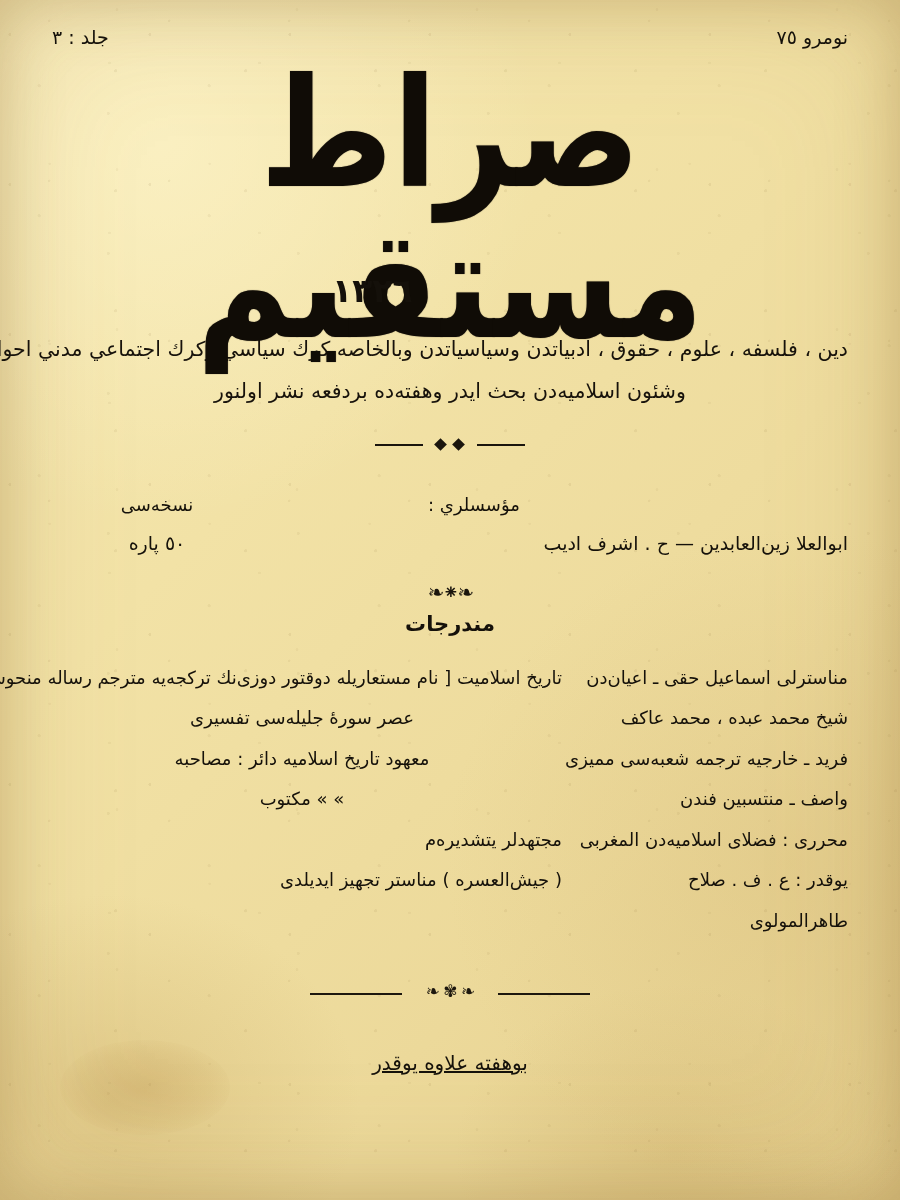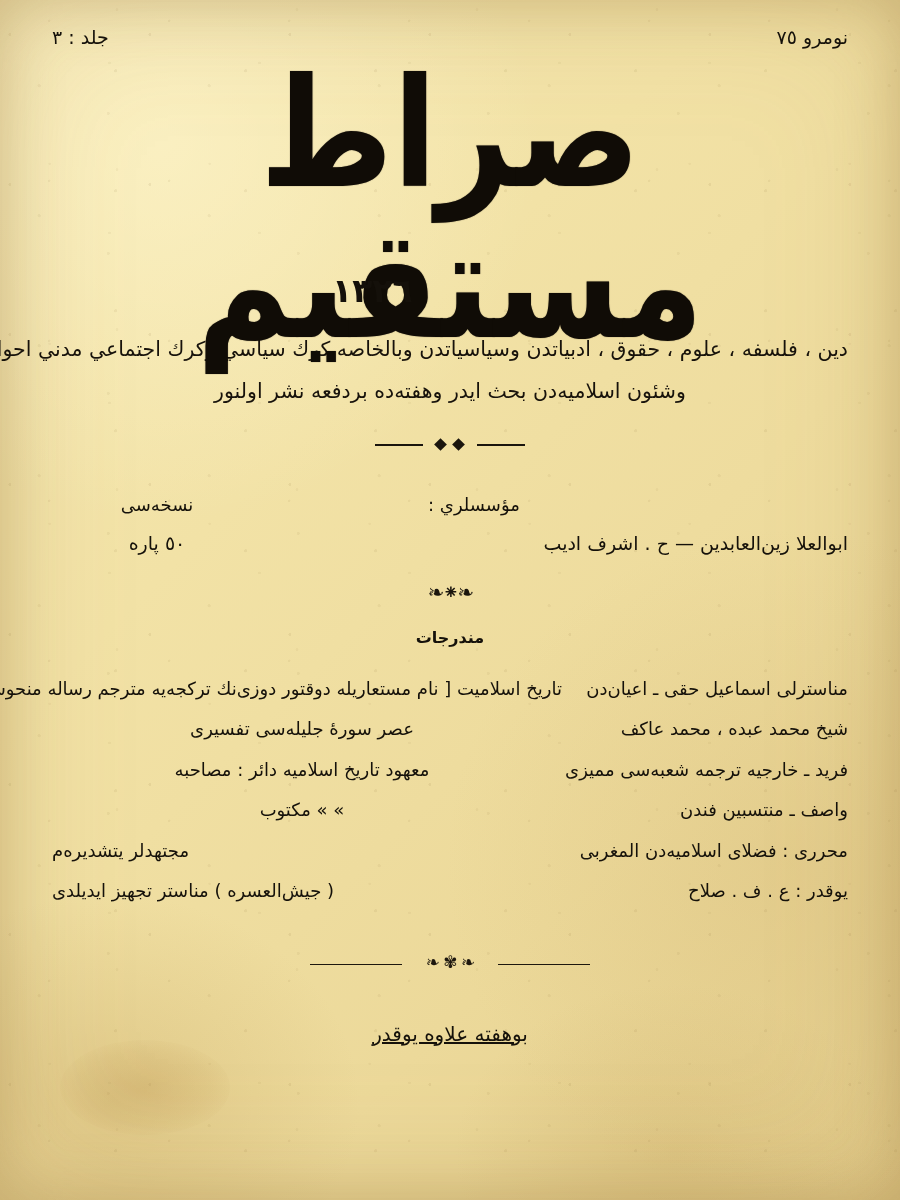--- a/index.html
+++ b/index.html
@@ -173,41 +173,41 @@
     position: relative;
     text-align: center;
     font-size: 20px;
     color: #1a150d;
     letter-spacing: -2px;
   }
 
   
   .contents-title {
     text-align: center;
-    font-size: 16px;
+    font-size: 21px;
     font-weight: bold;
-    margin-top: 26px;
+    margin-top: 10px;
     letter-spacing: .5px;
   }
   .contents-wrap {
     display: flex;
     justify-content: space-between;
     margin-top: 22px;
     gap: 18px;
   }
   .contents-col {
     font-size: 18px;
     line-height: 2.25;
     white-space: nowrap;
   }
   .col-right { text-align: right; flex: 0 0 auto; width: 510px; padding-right: 4px;}
   .col-left  { text-align: right; flex: 0 0 auto; width: 250px; }
   .contents-col .ln { display: block; }
   .col-right .ln.c { text-align: center; padding-right: 10px;}
-  .col-right .ln.c2 { text-align: left; padding-right: 0; }
+  .col-right .ln.c2 { text-align: right; padding-right: 0; }
 
   
   .ornament-wide {
     margin: 44px auto 0;
     width: 280px;
     height: 18px;
     position: relative;
   }
   .ornament-wide::before,
   .ornament-wide::after {
@@ -285,20 +285,21 @@
     <div class="contents-title">مندرجات</div>
 
     <div class="contents-wrap">
       <div class="contents-col col-left">
         <span class="ln">مناستر‌لى اسماعيل حقى ـ اعيان‌دن</span>
         <span class="ln">شيخ محمد عبده ، محمد عاكف</span>
         <span class="ln">فريد ـ خارجيه ترجمه شعبه‌سى ممیزى</span>
         <span class="ln">واصف ـ منتسبين فندن</span>
         <span class="ln">محررى : فضلاى اسلاميه‌دن المغربى</span>
         <span class="ln">يوقدر : ع . ف . صلاح</span>
+        <span class="ln">طاهرالمولوى</span>
       </div>
       <div class="contents-col col-right">
         <span class="ln">تاريخ اسلاميت [ نام مستعاريله دوقتور دوزى‌نك تركجه‌يه مترجم رساله‌ منحوسه‌سنه‌دائر ]</span>
         <span class="ln c">عصر سورهٔ جليله‌سى تفسيرى</span>
         <span class="ln c">معهود تاريخ اسلاميه دائر : مصاحبه</span>
         <span class="ln c">»        »        مكتوب</span>
         <span class="ln c2">مجتهدلر يتشديره‌م</span>
         <span class="ln c2">( جيش‌العسره ) مناستر تجهيز ايديلدى</span>
       </div>
     </div>

